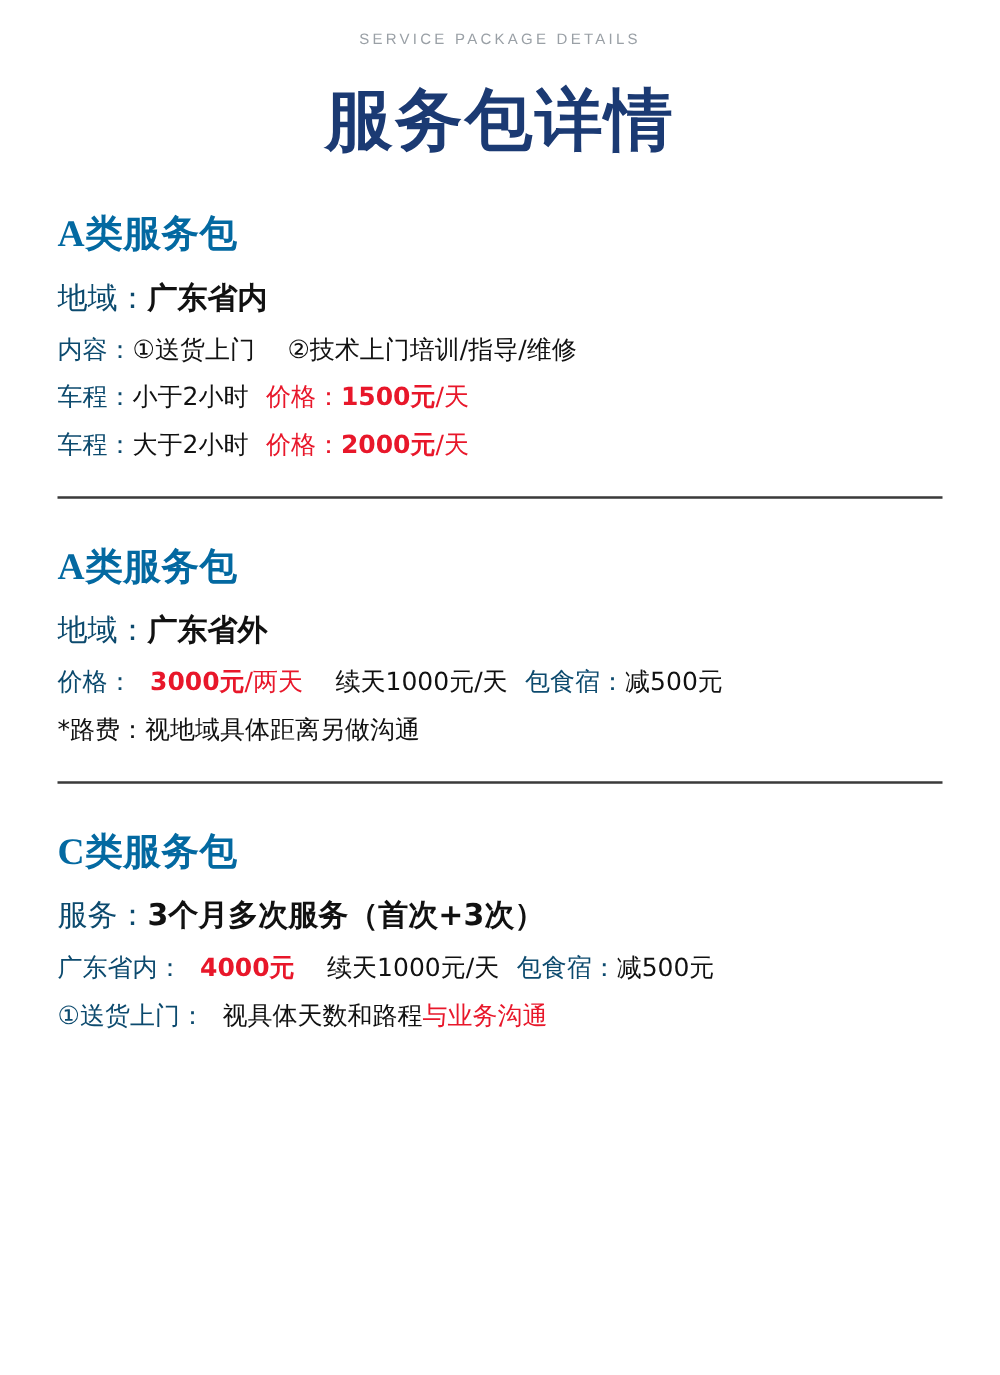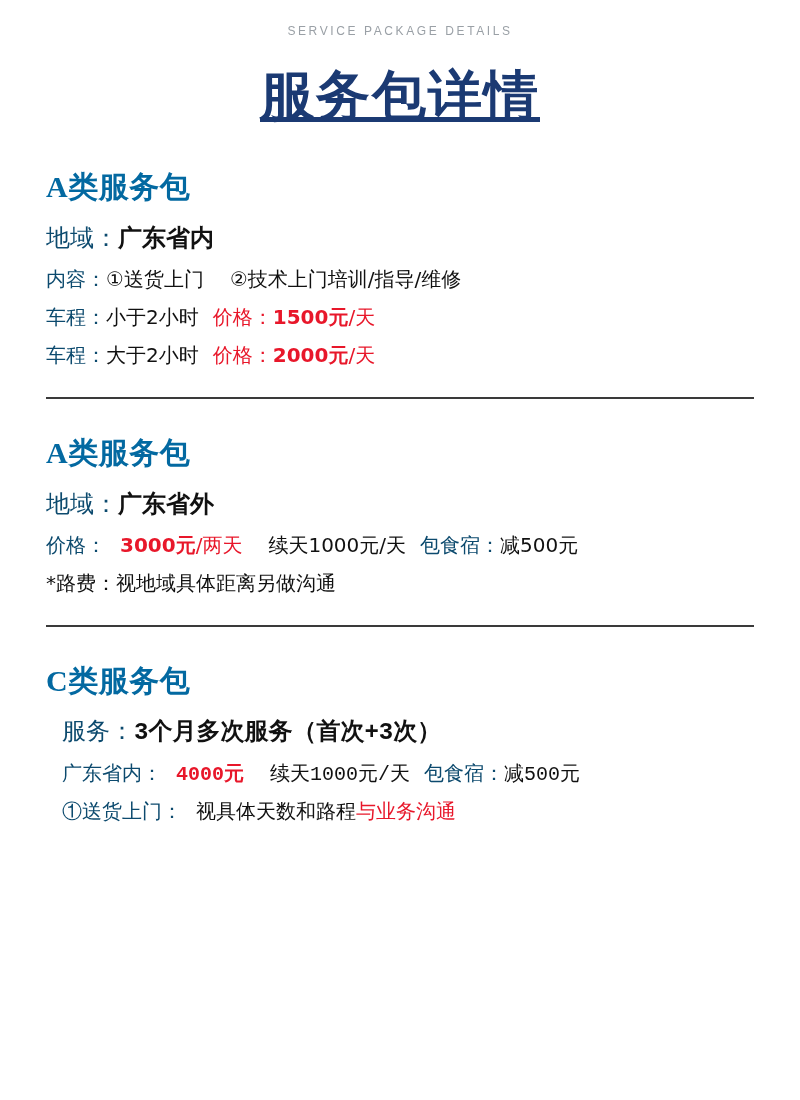--- a/index.html
+++ b/index.html
@@ -32,21 +32,20 @@
     font-family: "Liberation Sans", "DejaVu Sans", sans-serif;
   }
   .main-title {
     text-align: center;
     font-size: 54px;
     font-weight: bold;
     color: #1b3a73;
     margin-top: 22px;
     letter-spacing: 2px;
     font-family: "DejaVu Sans", "Liberation Sans", sans-serif;
-    text-decoration: underline;
   }
 
   
   .section {
     margin-top: 34px;
     padding: 0 6px;
   }
   .sec-title {
     font-size: 30px;
     font-weight: bold;
@@ -76,21 +75,21 @@
 
   .divider {
     border: none;
     border-top: 2px solid #3a3a3a;
     margin: 26px 6px 0 6px;
   }
 
   
   #section-a .line { margin: 7px 0; }
   #section-b .line { margin: 7px 0; }
-  #section-c .line { margin: 7px 16px; font-family: Liberation Mono, monospace; }
+  #section-c .line { margin: 7px 0; }
   .gap-top { margin-top: 20px !important; }
 </style>
 </head>
 <body>
 
 <div class="page">
 
   <div class="eyebrow">SERVICE PACKAGE DETAILS</div>
   <div class="main-title">服务包详情</div>
 

